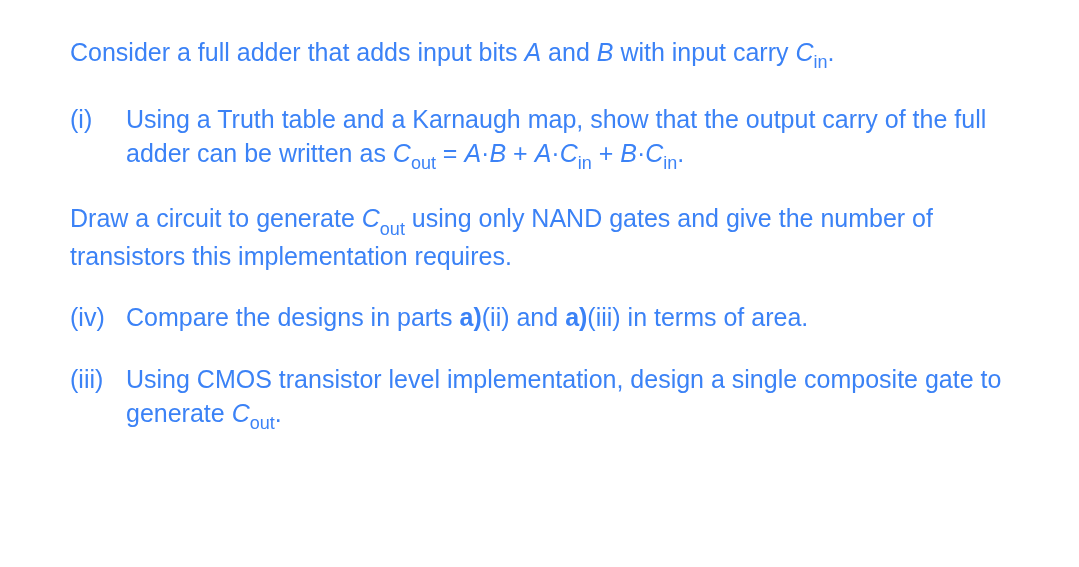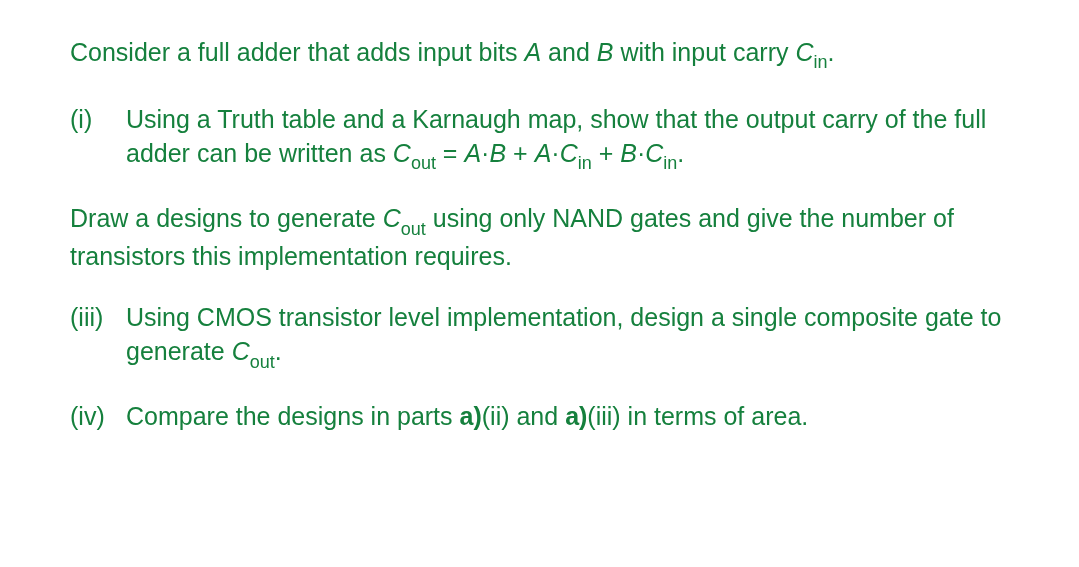--- a/index.html
+++ b/index.html
@@ -8,21 +8,21 @@
       font-family: Arial, Helvetica, sans-serif;
       background: #ffffff;
       width: 1079px;
       height: 567px;
       box-sizing: border-box;
     }
     .container {
       padding: 36px 70px 36px 70px;
       font-size: 25px;
       line-height: 1.35;
-      color: #15803d;
+      color: #3b82f6;
     }
     .intro {
       margin-bottom: 30px;
     }
     .item {
       display: flex;
       margin-bottom: 28px;
     }
     .item-marker {
       flex: 0 0 56px;
@@ -54,31 +54,31 @@
 
   <div class="item">
     <div class="item-marker">(i)</div>
     <div class="item-body">
       <span>Using a Truth table and a Karnaugh map, show that the output carry of the full adder can be written as </span><span class="italic">C</span><span class="sub">out</span><span> = </span><span class="italic">A</span><span>·</span><span class="italic">B</span><span> + </span><span class="italic">A</span><span>·</span><span class="italic">C</span><span class="sub">in</span><span> + </span><span class="italic">B</span><span>·</span><span class="italic">C</span><span class="sub">in</span><span>.</span>
     </div>
   </div>
 
   <div class="item">
     <div class="item-body">
-      <span>Draw a designs to generate </span><span class="italic">C</span><span class="sub">out</span><span> using only NAND gates and give the number of transistors this implementation requires.</span>
+      <span>Draw a circuit to generate </span><span class="italic">C</span><span class="sub">out</span><span> using only NAND gates and give the number of transistors this implementation requires.</span>
+    </div>
+  </div>
+
+  <div class="item">
+    <div class="item-marker">(iv)</div>
+    <div class="item-body">
+      <span>Compare the designs in parts </span><span class="bold">a)</span><span>(ii) and </span><span class="bold">a)</span><span>(iii) in terms of area.</span>
     </div>
   </div>
 
   <div class="item">
     <div class="item-marker">(iii)</div>
     <div class="item-body">
       <span>Using CMOS transistor level implementation, design a single composite gate to generate </span><span class="italic">C</span><span class="sub">out</span><span>.</span>
     </div>
   </div>
 
-  <div class="item">
-    <div class="item-marker">(iv)</div>
-    <div class="item-body">
-      <span>Compare the designs in parts </span><span class="bold">a)</span><span>(ii) and </span><span class="bold">a)</span><span>(iii) in terms of area.</span>
-    </div>
-  </div>
-
 </div>
 
 </body></html>

